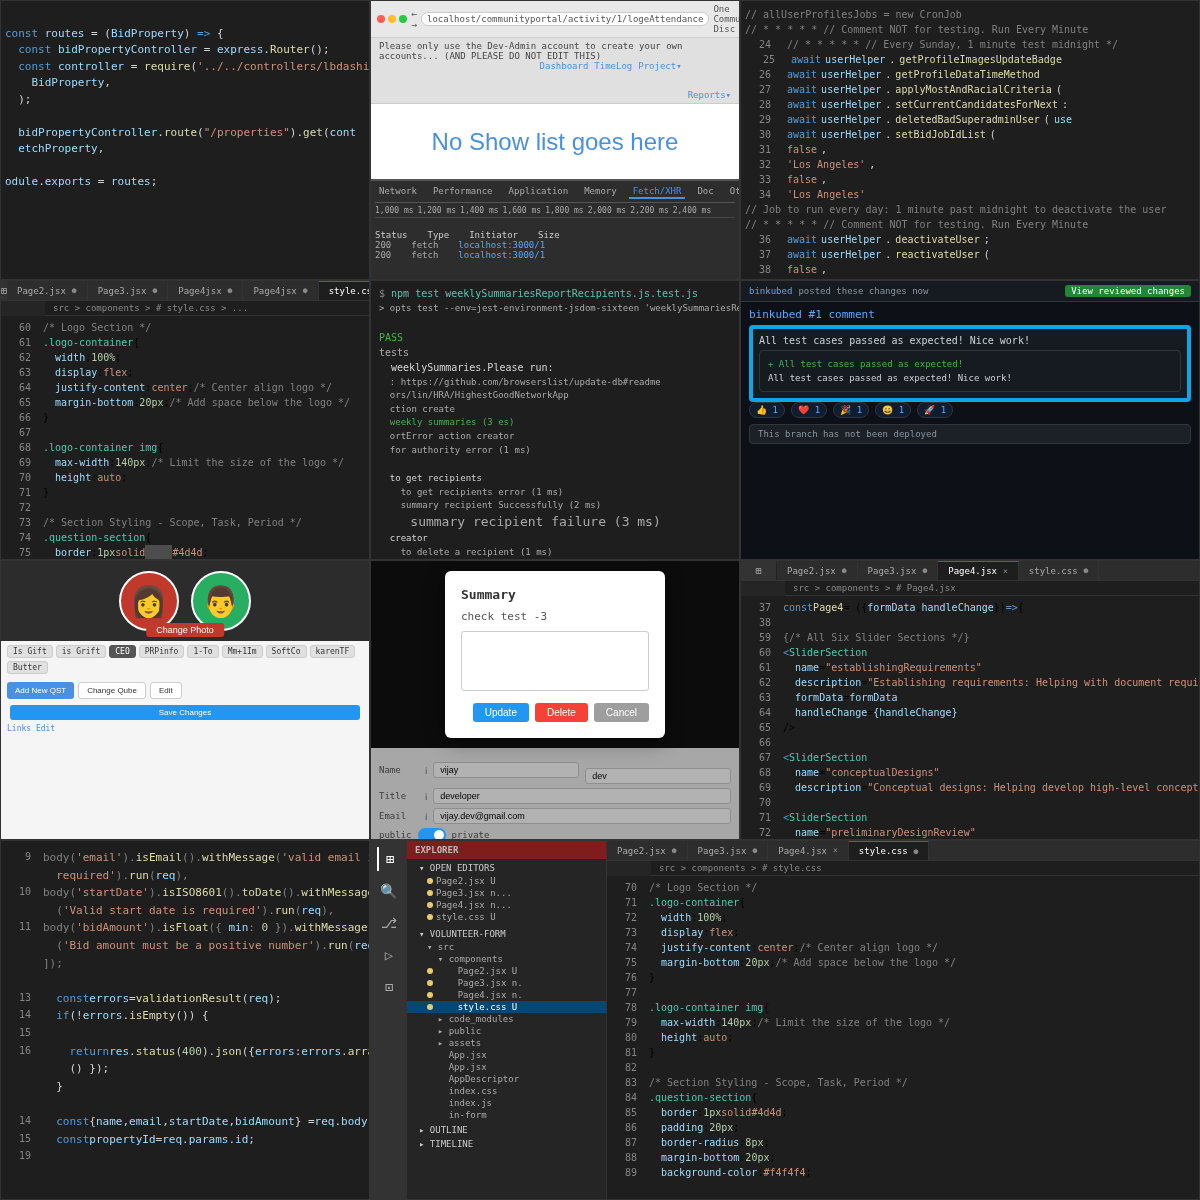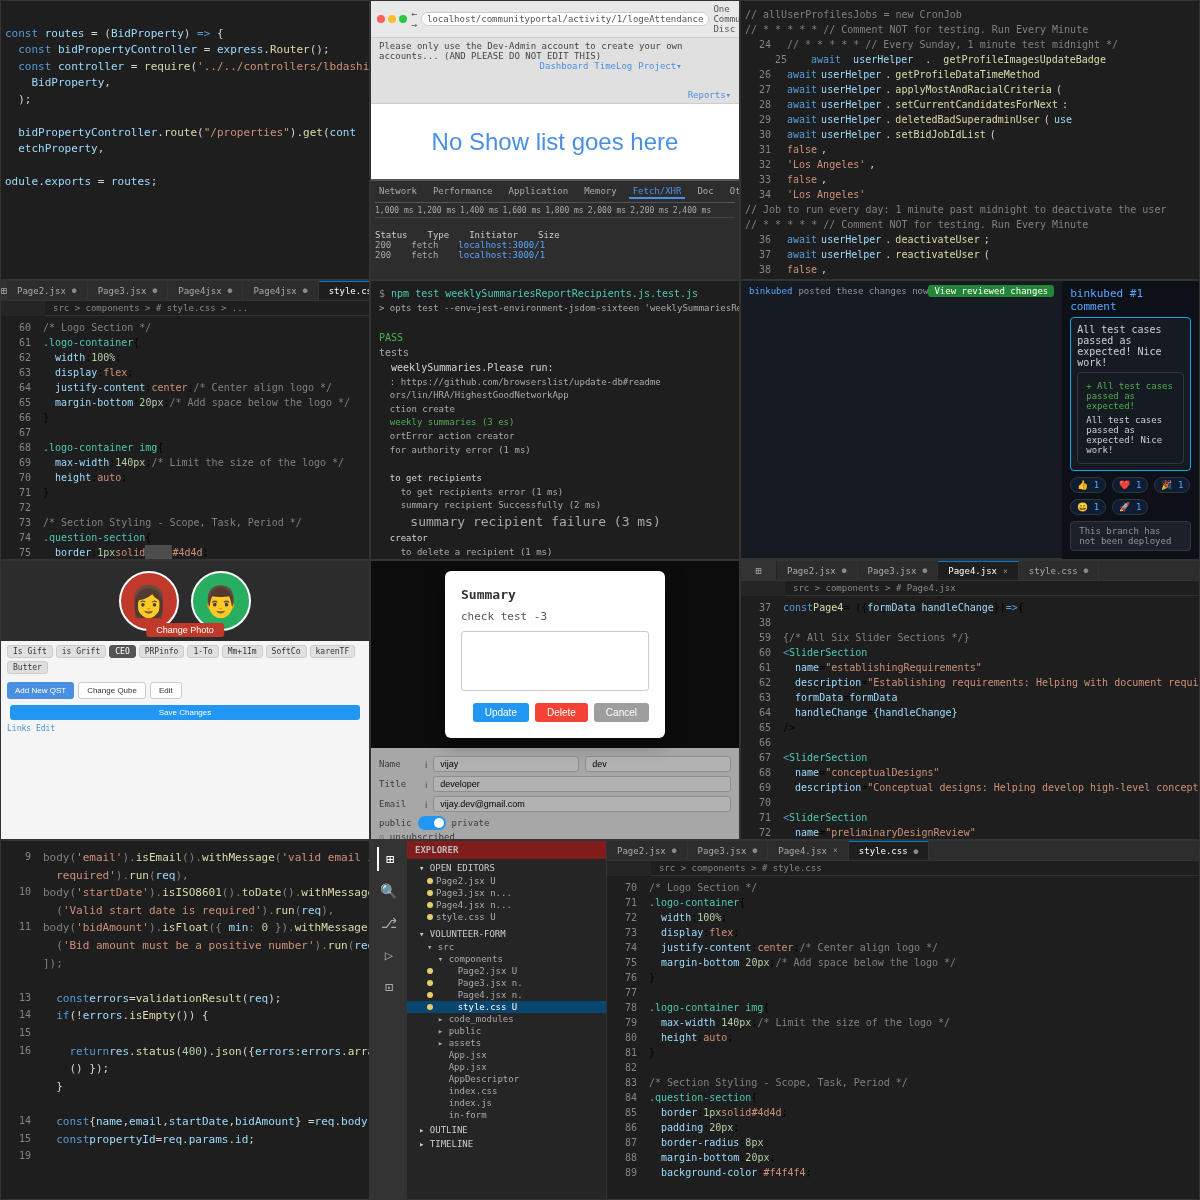--- a/index.html
+++ b/index.html
@@ -101,26 +101,26 @@
     .terminal-cmd { color: #4ec9b0; }
     .terminal-success { color: #4caf50; }
 
     
     .panel-github {
       background: #0d1117;
       color: #c9d1d9;
       font-size: 10px;
       overflow: hidden;
       display: flex;
-      flex-direction: row;
+      flex-direction: column;
     }
     .github-header { background: #161b22; padding: 4px 8px; border-bottom: 1px solid #30363d; font-size: 10px; color: #c9d1d9; }
     .github-content { flex: 1; padding: 6px 8px; overflow: hidden; }
     .github-pr-title { color: #58a6ff; font-size: 11px; margin-bottom: 4px; }
-    .github-commit-area { background: #161b22; border: 1px solid #0ea5e9; border-radius: 4px; padding: 6px; margin-bottom: 6px; font-size: 9px; }
+    .github-commit-area { background: #161b22; border: 4px solid #0ea5e9; border-radius: 4px; padding: 6px; margin-bottom: 0; font-size: 9px; }
     .github-reaction { background: #1f6feb22; border: 1px solid #30363d; border-radius: 10px; padding: 2px 6px; font-size: 9px; color: #58a6ff; }
     .github-deploy-notice { background: #1c2128; border: 1px solid #30363d; border-radius: 4px; padding: 4px 8px; font-size: 9px; color: #8b949e; margin-top: 4px; }
 
     
     
     .panel-profile {
       background: #f5f5f5;
       overflow: hidden;
       display: flex;
       flex-direction: column;
@@ -407,21 +407,21 @@
     <div class="code-line">
         <span class="c-gray">// allUserProfilesJobs = new CronJob</span>
       </div>
     <div class="code-line">
         <span class="c-gray">// * * * * * // Comment NOT for testing. Run Every Minute</span>
       </div>
     <div style="padding:0 4px;font-size:10px;display:flex;gap:4px;">
         <span class="lnum">24</span>
         <span class="c-gray">// * * * * * // Every Sunday, 1 minute test midnight */</span>
       </div>
-    <div style="padding:0 20px;font-size:10px;display:flex;gap:12px;"><span class="lnum">25</span><span class="c-blue">await</span> <span class="c-lightblue">userHelper</span>.<span class="c-yellow">getProfileImagesUpdateBadge</span></div>
+    <div style="padding:0 8px;font-size:10px;display:flex;gap:4px;"><span class="lnum">25</span><span class="c-blue">await</span> <span class="c-lightblue">userHelper</span>.<span class="c-yellow">getProfileImagesUpdateBadge</span></div>
     <div style="padding:0 4px;font-size:10px;display:flex;gap:4px;"><span class="lnum">26</span><span class="c-blue">await</span> <span class="c-lightblue">userHelper</span>.<span class="c-yellow">getProfileDataTimeMethod</span></div>
     <div style="padding:0 4px;font-size:10px;display:flex;gap:4px;"><span class="lnum">27</span><span class="c-blue">await</span> <span class="c-lightblue">userHelper</span>.<span class="c-yellow">applyMostAndRacialCriteria</span>(</div>
     <div style="padding:0 4px;font-size:10px;display:flex;gap:4px;"><span class="lnum">28</span><span class="c-blue">await</span> <span class="c-lightblue">userHelper</span>.<span class="c-yellow">setCurrentCandidatesForNext</span>:</div>
     <div style="padding:0 4px;font-size:10px;display:flex;gap:4px;"><span class="lnum">29</span><span class="c-blue">await</span> <span class="c-lightblue">userHelper</span>.<span class="c-yellow">deletedBadSuperadminUser</span>(<span class="c-lightblue">use</span></div>
     <div style="padding:0 4px;font-size:10px;display:flex;gap:4px;"><span class="lnum">30</span><span class="c-blue">await</span> <span class="c-lightblue">userHelper</span>.<span class="c-yellow">setBidJobIdList</span>(</div>
     <div style="padding:0 4px;font-size:10px;display:flex;gap:4px;"><span class="lnum">31</span><span class="c-orange">false</span>,</div>
     <div style="padding:0 4px;font-size:10px;display:flex;gap:4px;"><span class="lnum">32</span><span class="c-orange">'Los Angeles'</span>,</div>
     <div style="padding:0 4px;font-size:10px;display:flex;gap:4px;"><span class="lnum">33</span><span class="c-orange">false</span>,</div>
     <div style="padding:0 4px;font-size:10px;display:flex;gap:4px;">
         <span class="lnum">34</span>
@@ -579,21 +579,21 @@
             <button class="modal-btn modal-btn-gray">Cancel</button>
           </div>
         </div>
       </div>
 
       <div class="form-section" style="flex:1;background:#f0f0f0;padding:8px;">
         <div class="form-row">
           <span class="form-label">Name</span>
           <span style="font-size:9px;color:#666;cursor:help;">ℹ</span>
           <input class="form-input" type="text" value="vijay" style="flex: 0.5 1 0%;">
-          <input class="form-input" type="text" value="dev" style="flex: 0.5 1 0%;">
+          <input class="form-input" type="text" value="dev" style="flex: 0.5 1 0%; margin-top: 12px;">
         </div>
         <div class="form-row">
           <span class="form-label">Title</span>
           <span style="font-size:9px;color:#666;cursor:help;">ℹ</span>
           <input class="form-input" type="text" value="developer" style="">
         </div>
         <div class="form-row">
           <span class="form-label">Email</span>
           <span style="font-size:9px;color:#666;cursor:help;">ℹ</span>
           <input class="form-input" type="text" value="vijay.dev@gmail.com" style="">

